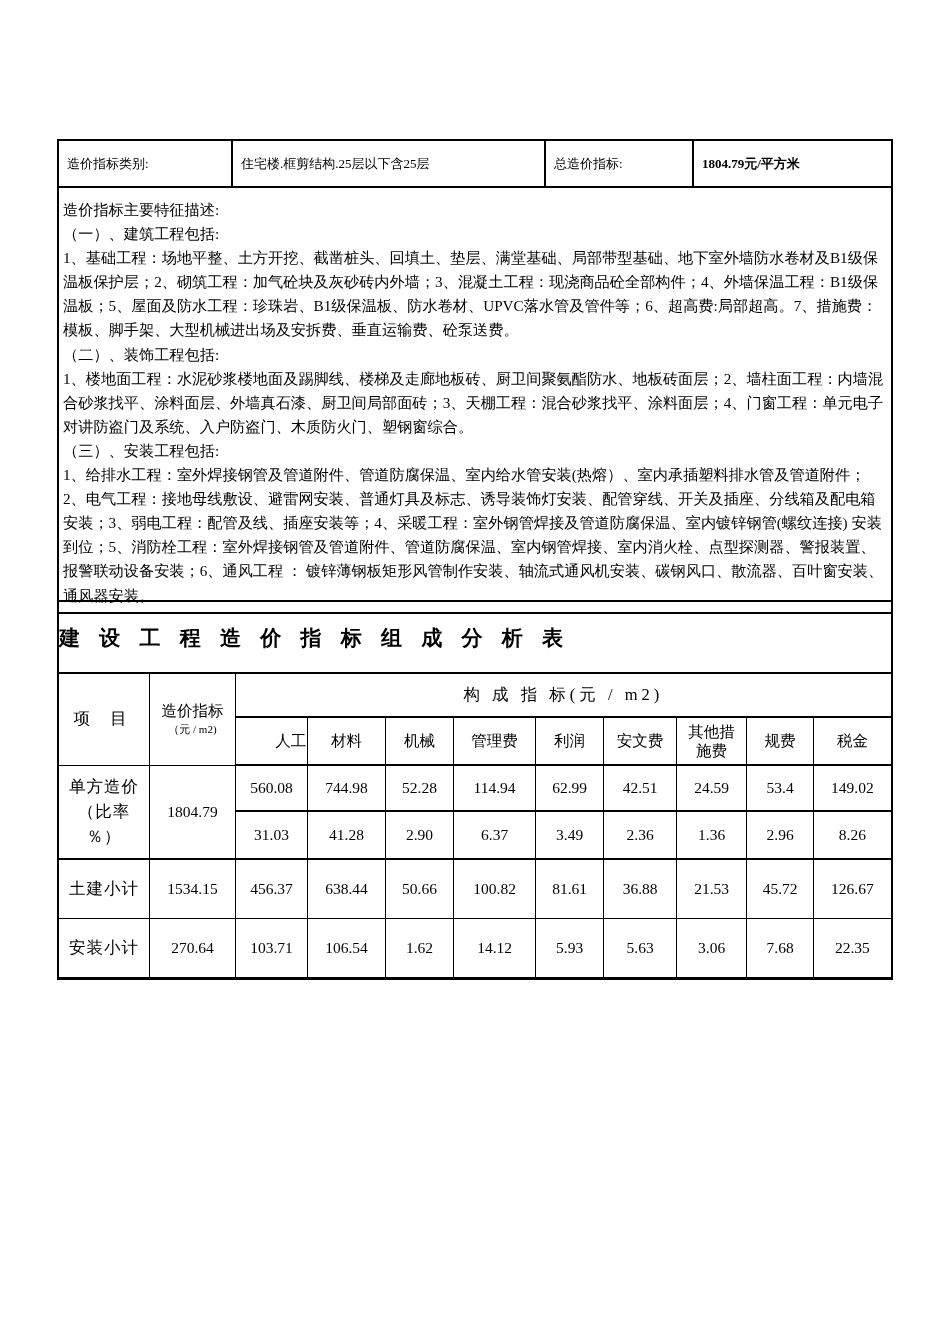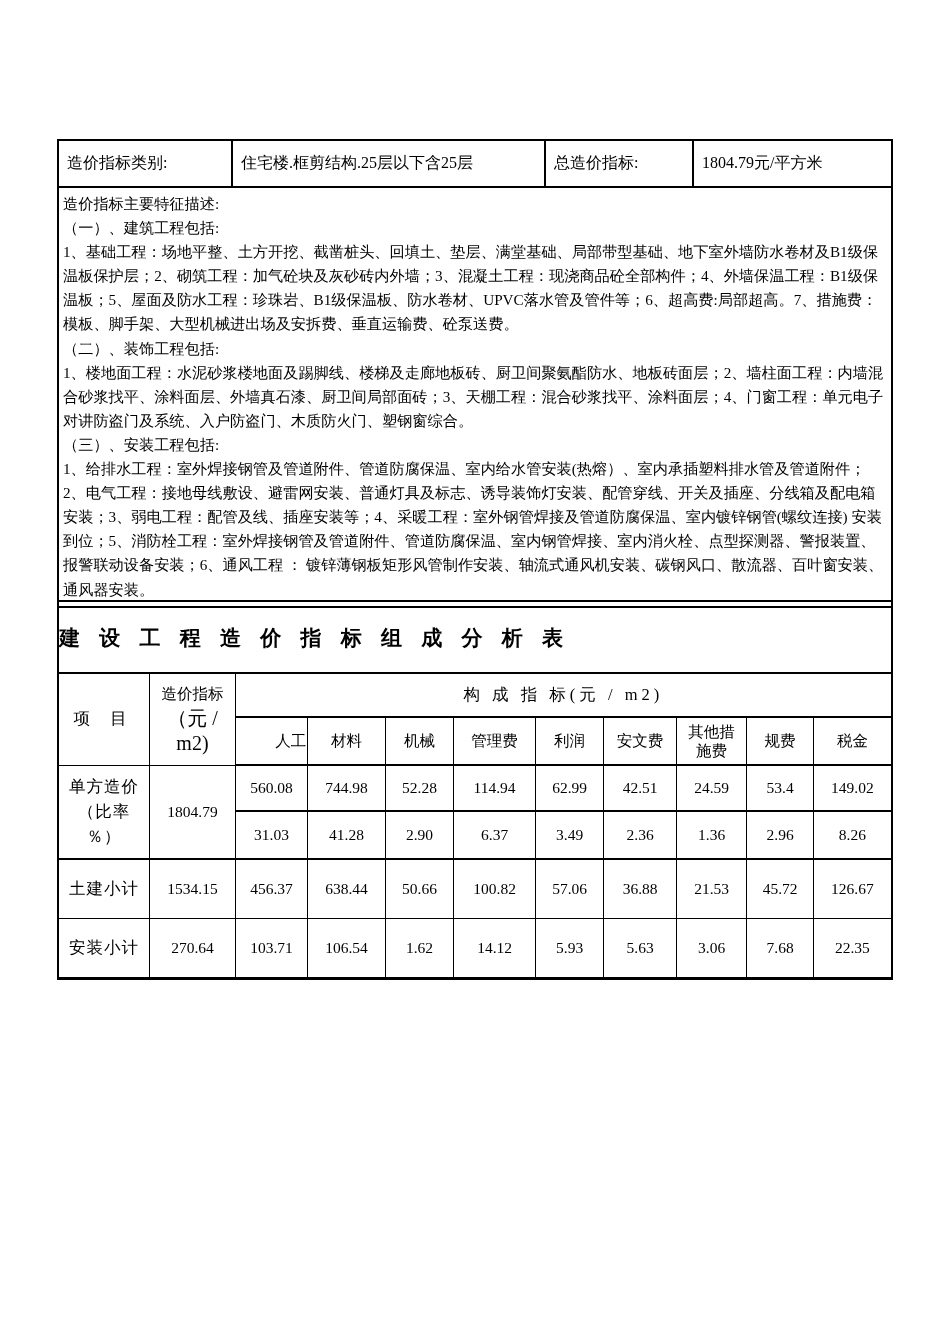--- a/index.html
+++ b/index.html
@@ -44,32 +44,32 @@
     box-sizing: border-box;
   }
   .cat-row {
     display: flex;
     border-bottom: 2.5px solid #000;
     height: 45px;
   }
   .cat-cell {
     display: flex;
     align-items: center;
-    font-size: 16px;
+    font-size: 13px;
     padding: 0 8px;
     box-sizing: border-box;
     white-space: nowrap;
   }
   .cat-label      { width: 174px; border-right: 2px solid #000; }
   .cat-value      { width: 313px; border-right: 2px solid #000; }
   .cat-total-lbl  { width: 148px; border-right: 2px solid #000; }
-  .cat-total-val  { flex: 1; }
+  .cat-total-val  { flex: 1; font-weight: bold; }
 
   .desc-body {
-    padding: 4px 4px 4px 4px;
+    padding: 10px 4px 4px 4px;
     font-size: 15.2px;
     line-height: 24.1px;
   }
   .desc-line {
     white-space: pre-wrap;
     word-break: break-all;
   }
 
   
   .block-table {
@@ -107,21 +107,21 @@
   .th-strong { border-bottom: 2px solid #000 !important; }
   .row-strong td { border-top: 2px solid #000 !important; }
   .cell-item {
     font-size: 16.5px;
     letter-spacing: 1px;
   }
   .cell-item-pad {
     letter-spacing: 8px;
     padding-left: 6px;
   }
-  .small-unit { font-size: 20px; }
+  .small-unit { font-size: 11px; }
   .hdr-tall { line-height: 19px; }
   .grp-hdr {
     font-size: 16.5px;
     letter-spacing: 4px;
   }
 </style>
 </head>
 <body>
 
 <div class="page">
@@ -222,21 +222,21 @@
         <td class="no-right">8.26</td>
       </tr>
 
       <tr class="row-strong">
         <td class="cell-item no-left" style="height:58px;">土建小计</td>
         <td>1534.15</td>
         <td>456.37</td>
         <td>638.44</td>
         <td>50.66</td>
         <td>100.82</td>
-        <td>57.06</td>
+        <td>81.61</td>
         <td>36.88</td>
         <td>21.53</td>
         <td>45.72</td>
         <td class="no-right">126.67</td>
       </tr>
 
       <tr>
         <td class="cell-item no-left" style="height:58px;">安装小计</td>
         <td>270.64</td>
         <td>103.71</td>

